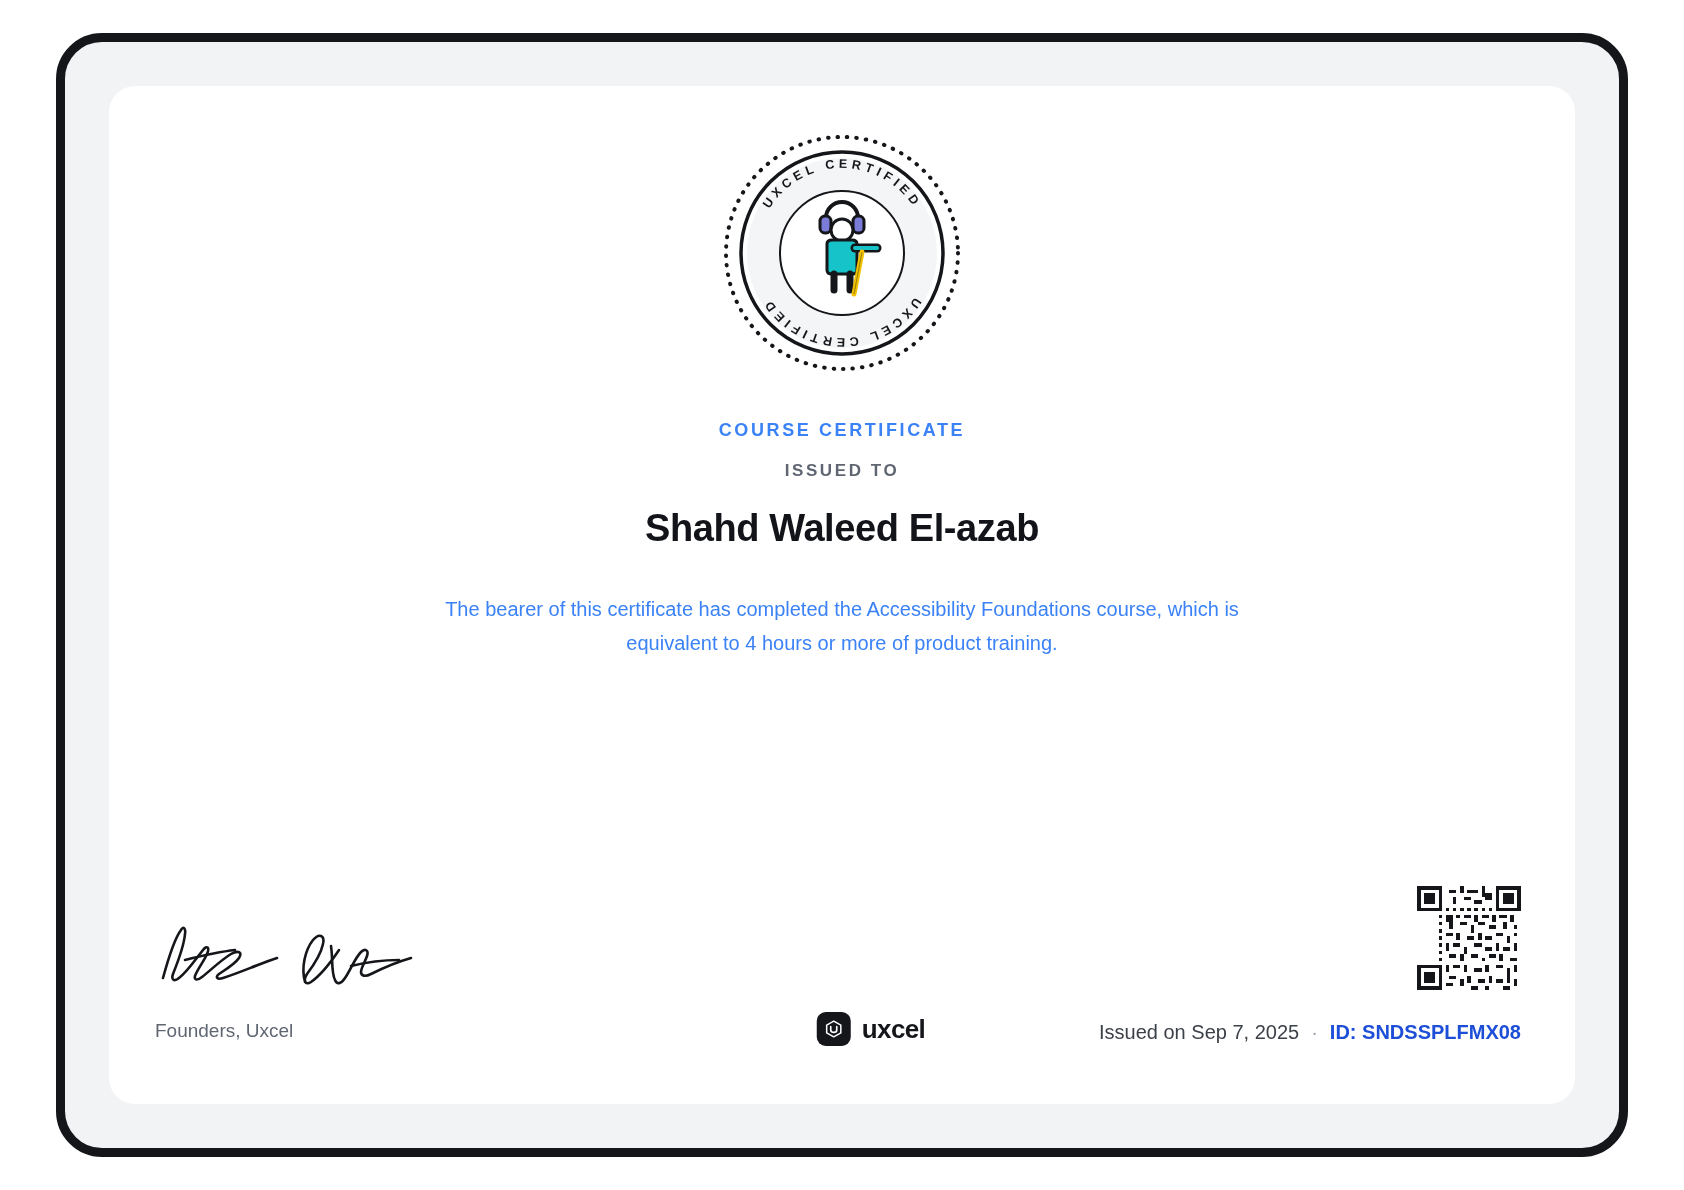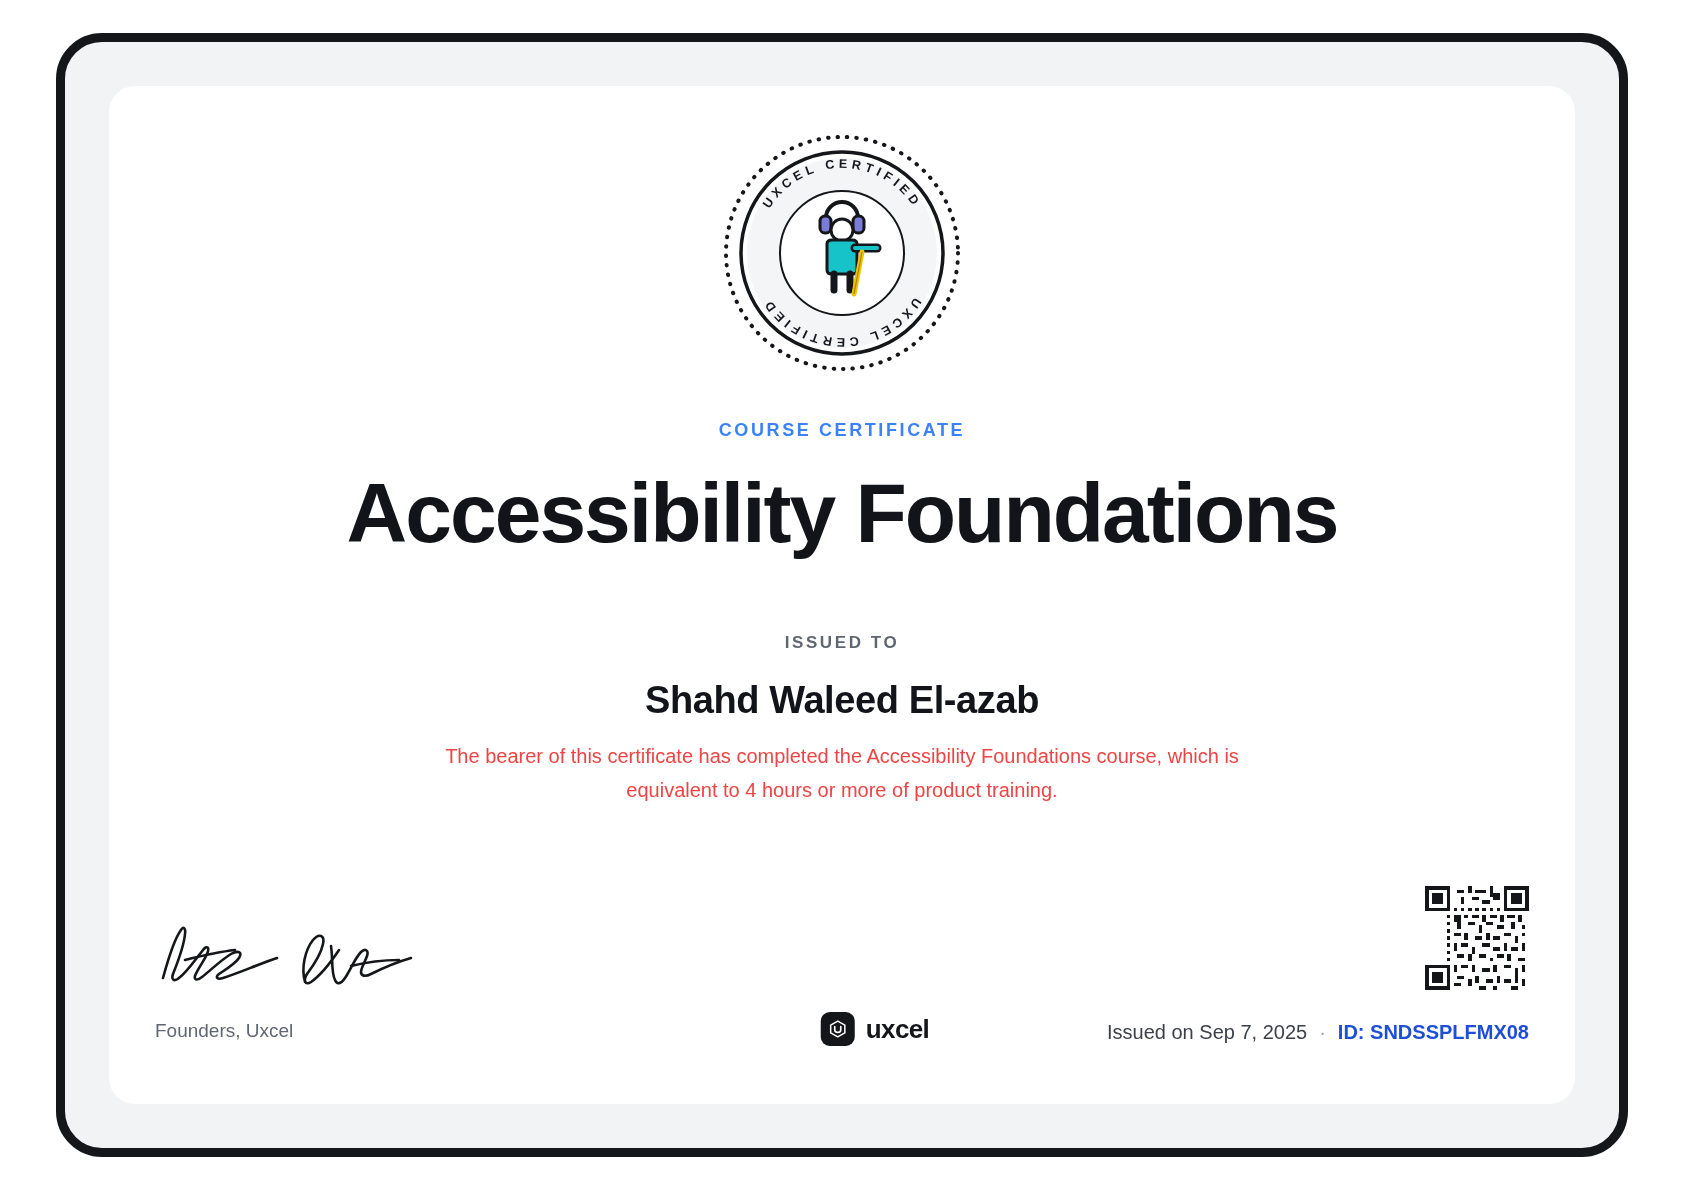--- a/index.html
+++ b/index.html
@@ -88,33 +88,33 @@
 
   .recipient {
     margin-top: 26px;
     font-size: 38px;
     font-weight: 700;
     color: #12141a;
     letter-spacing: -0.4px;
   }
 
   .description {
-    margin-top: 17px;
+    margin-top: 42px;
     width: 800px;
     text-align: center;
     font-size: 20px;
     line-height: 1.72;
-    color: #ef4444;
+    color: #3b82f6;
   }
 
   
   .footer {
     position: absolute;
     left: 0;
-    right: 0;
+    right: 8px;
     bottom: 46px;
     height: 150px;
   }
 
   .signature {
     position: absolute;
     left: 46px;
     bottom: 62px;
     width: 290px;
     height: 80px;
@@ -220,21 +220,20 @@
             <path d="M 8,18 L 8,34" stroke="#14161a" stroke-width="7" stroke-linecap="round"></path>
 
             <path d="M 20,-4 L 12,38" stroke="#f2c200" stroke-width="5" stroke-linecap="round"></path>
             <path d="M 20,-4 L 12,38" stroke="#14161a" stroke-width="1.2" fill="none" opacity="0.35"></path>
           </g>
         </svg>
       </div>
 
       <div class="eyebrow">COURSE CERTIFICATE</div>
 
-      <h1 class="course-title">Accessibility Foundations</h1>
 
       <div class="issued-to-label">ISSUED TO</div>
 
       <div class="recipient">Shahd Waleed El-azab</div>
 
       <p class="description">The bearer of this certificate has completed the Accessibility Foundations course, which is equivalent to 4 hours or more of product training.</p>
 
       <div class="footer">
 
         <div class="signature">

